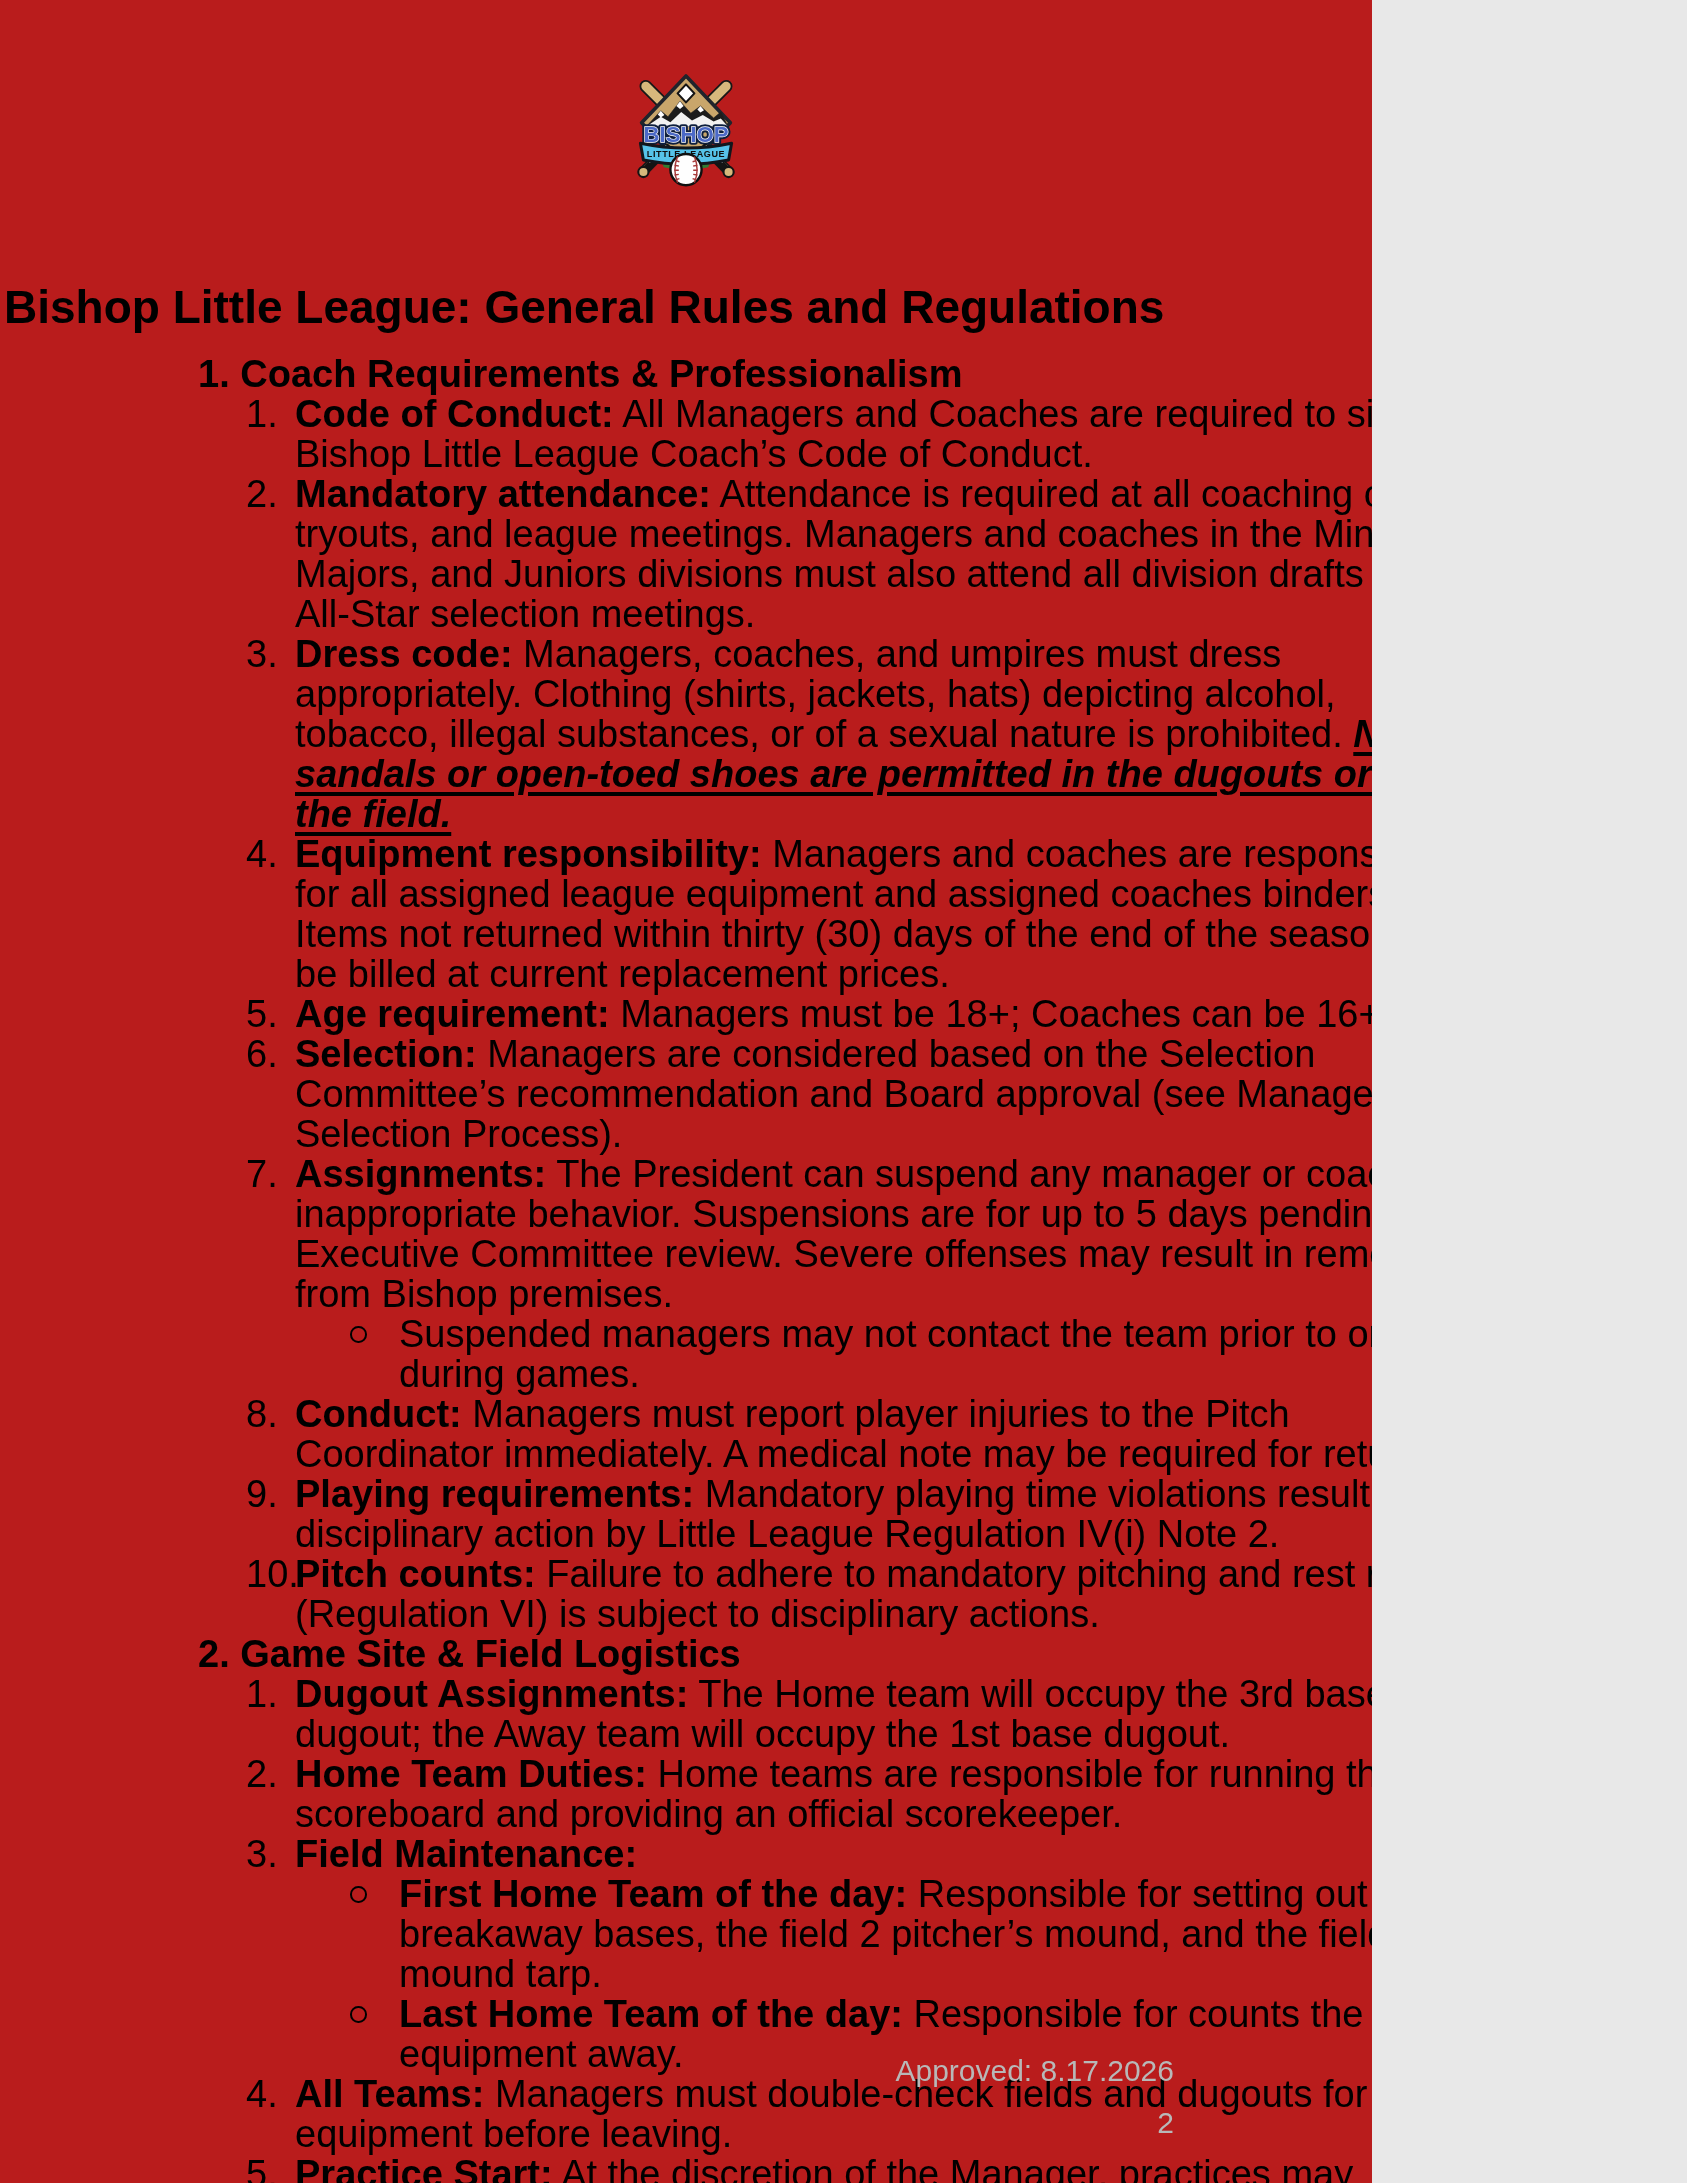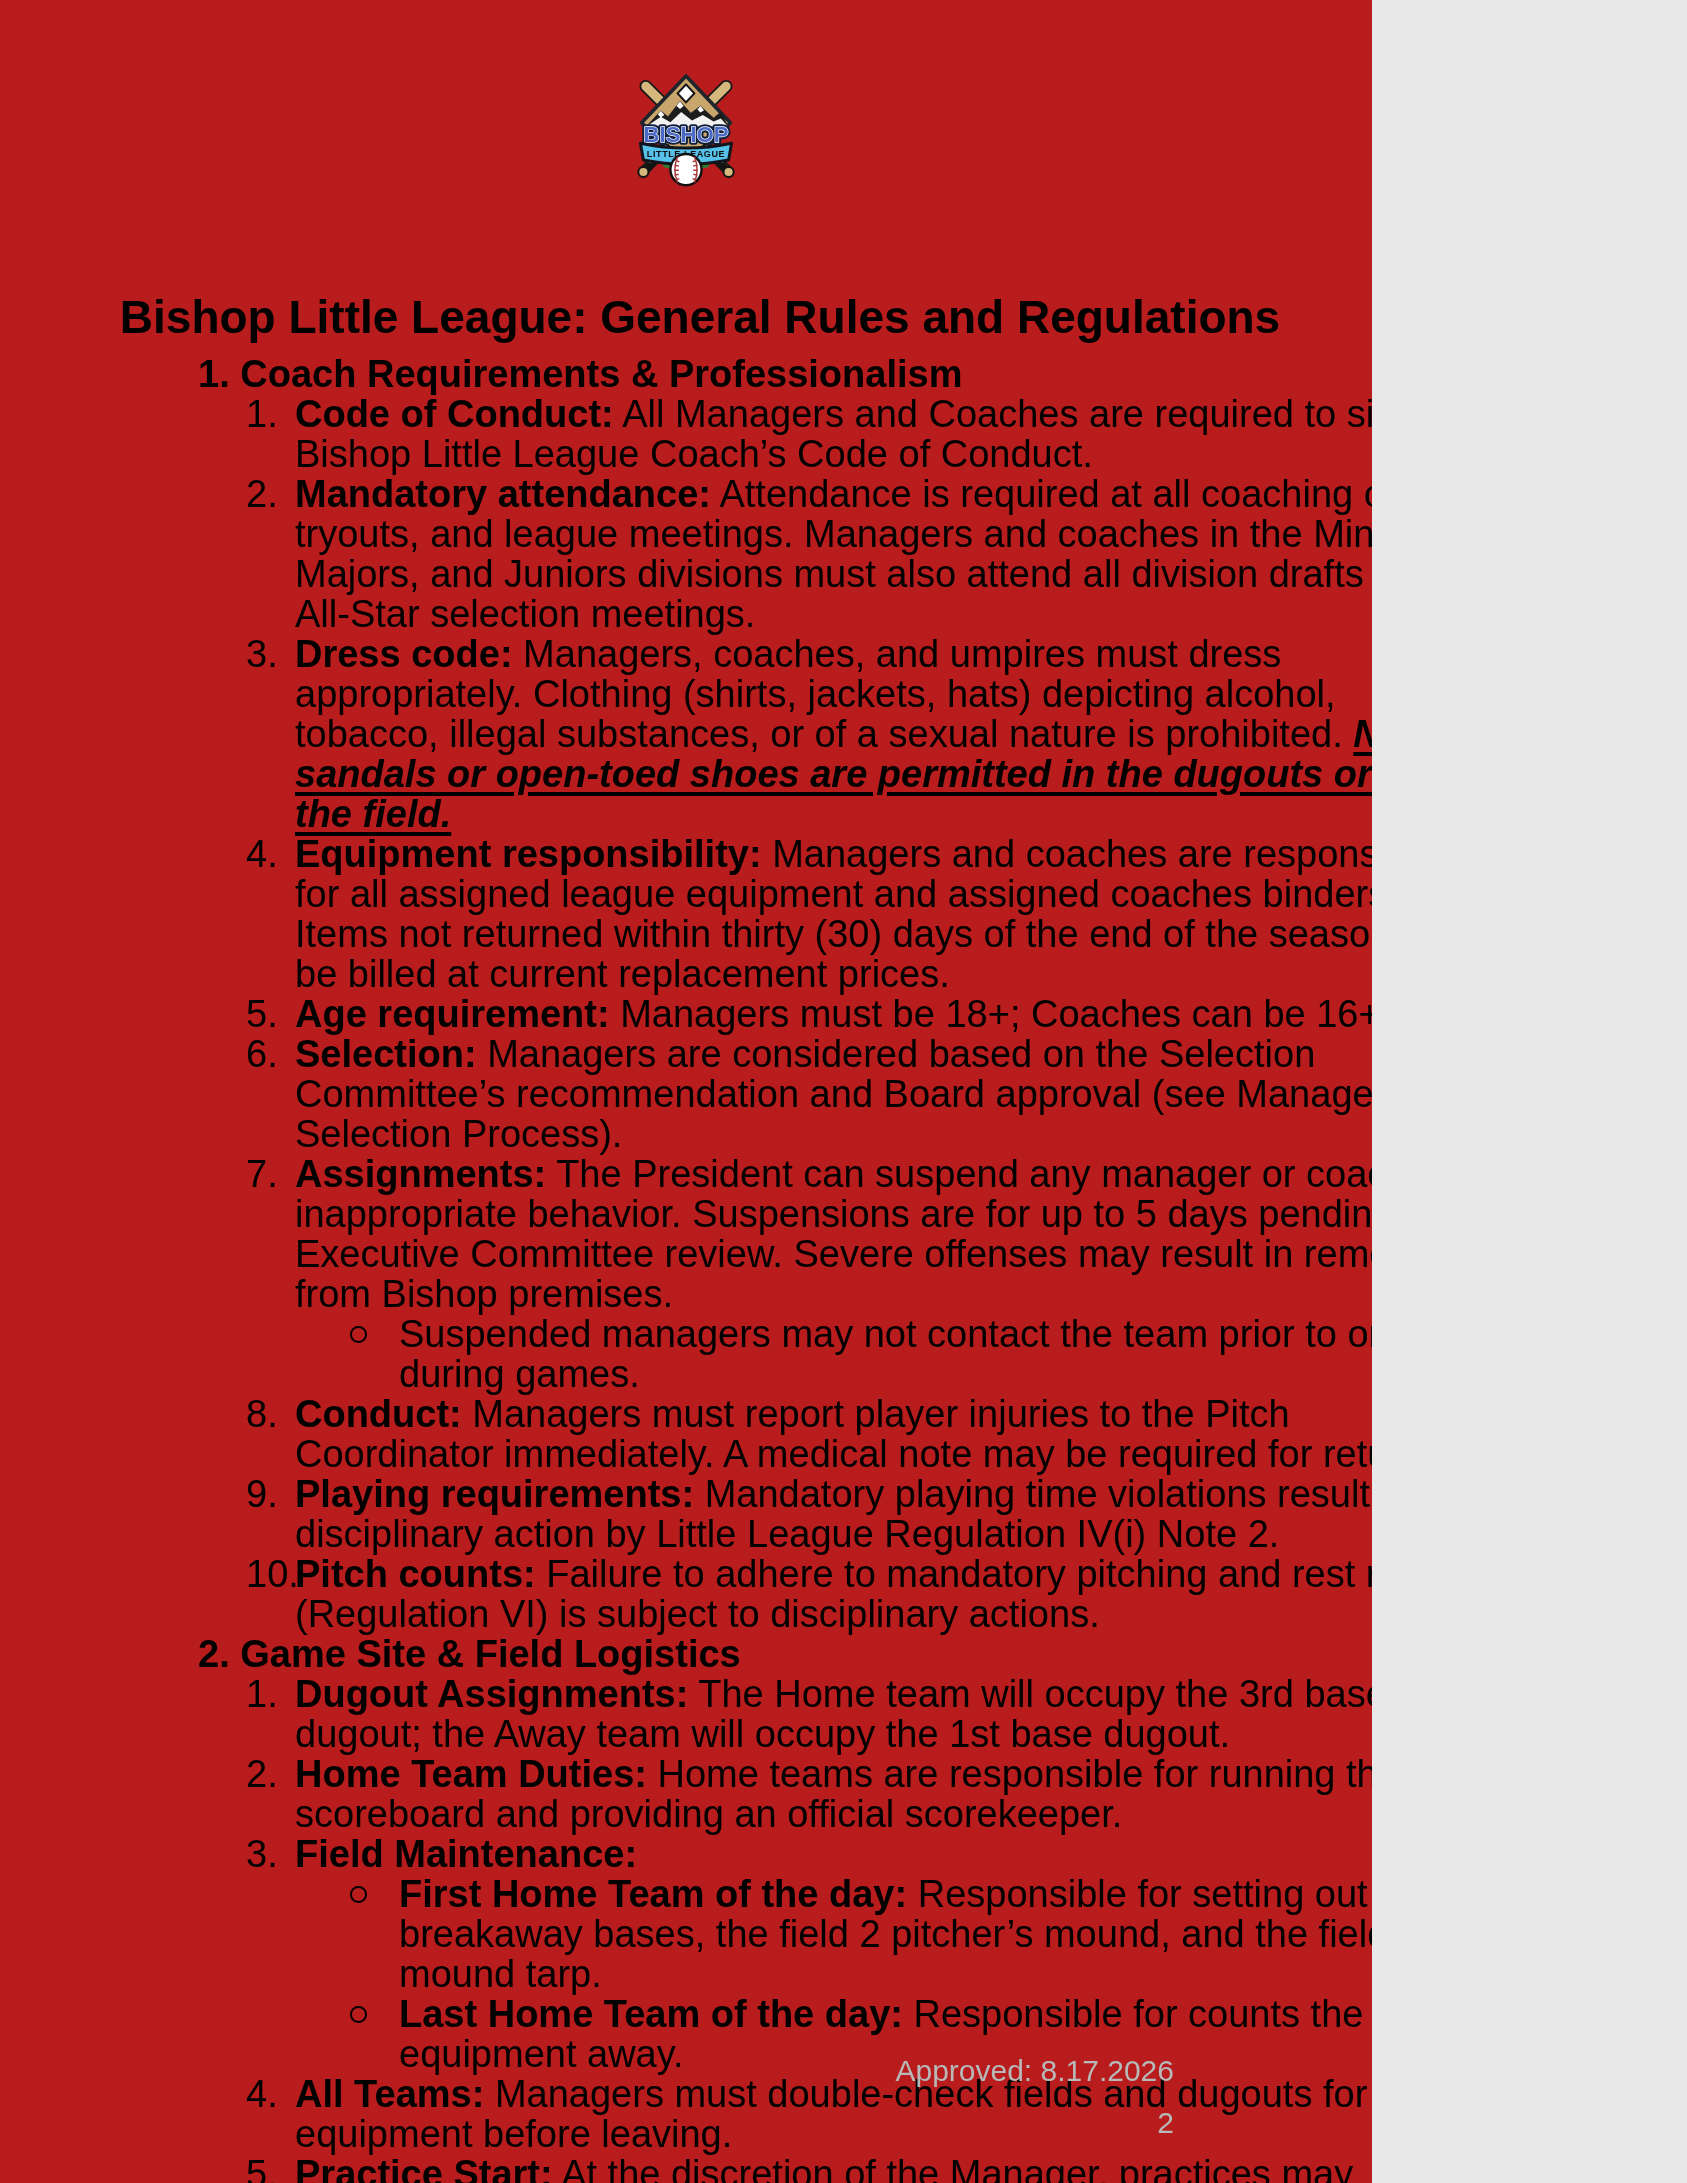--- a/index.html
+++ b/index.html
@@ -14,22 +14,22 @@
   .logo{
     position:absolute;
     top:60px;left:50%;
     transform:translateX(-50%);
     width:120px;height:128px;
   }
   .doc-title{
     position:absolute;
     top:275px;left:0;
     width:100%;
-    margin:14px;
-    text-align:center;
+    margin:4px;
+    text-align:left;
     font-size:46px;
     line-height:56px;
     font-weight:700;
   }
   .doc-body{
     position:absolute;
     top:354px;left:198px;
     width:1290px;
     font-size:38px;
     line-height:40px;

